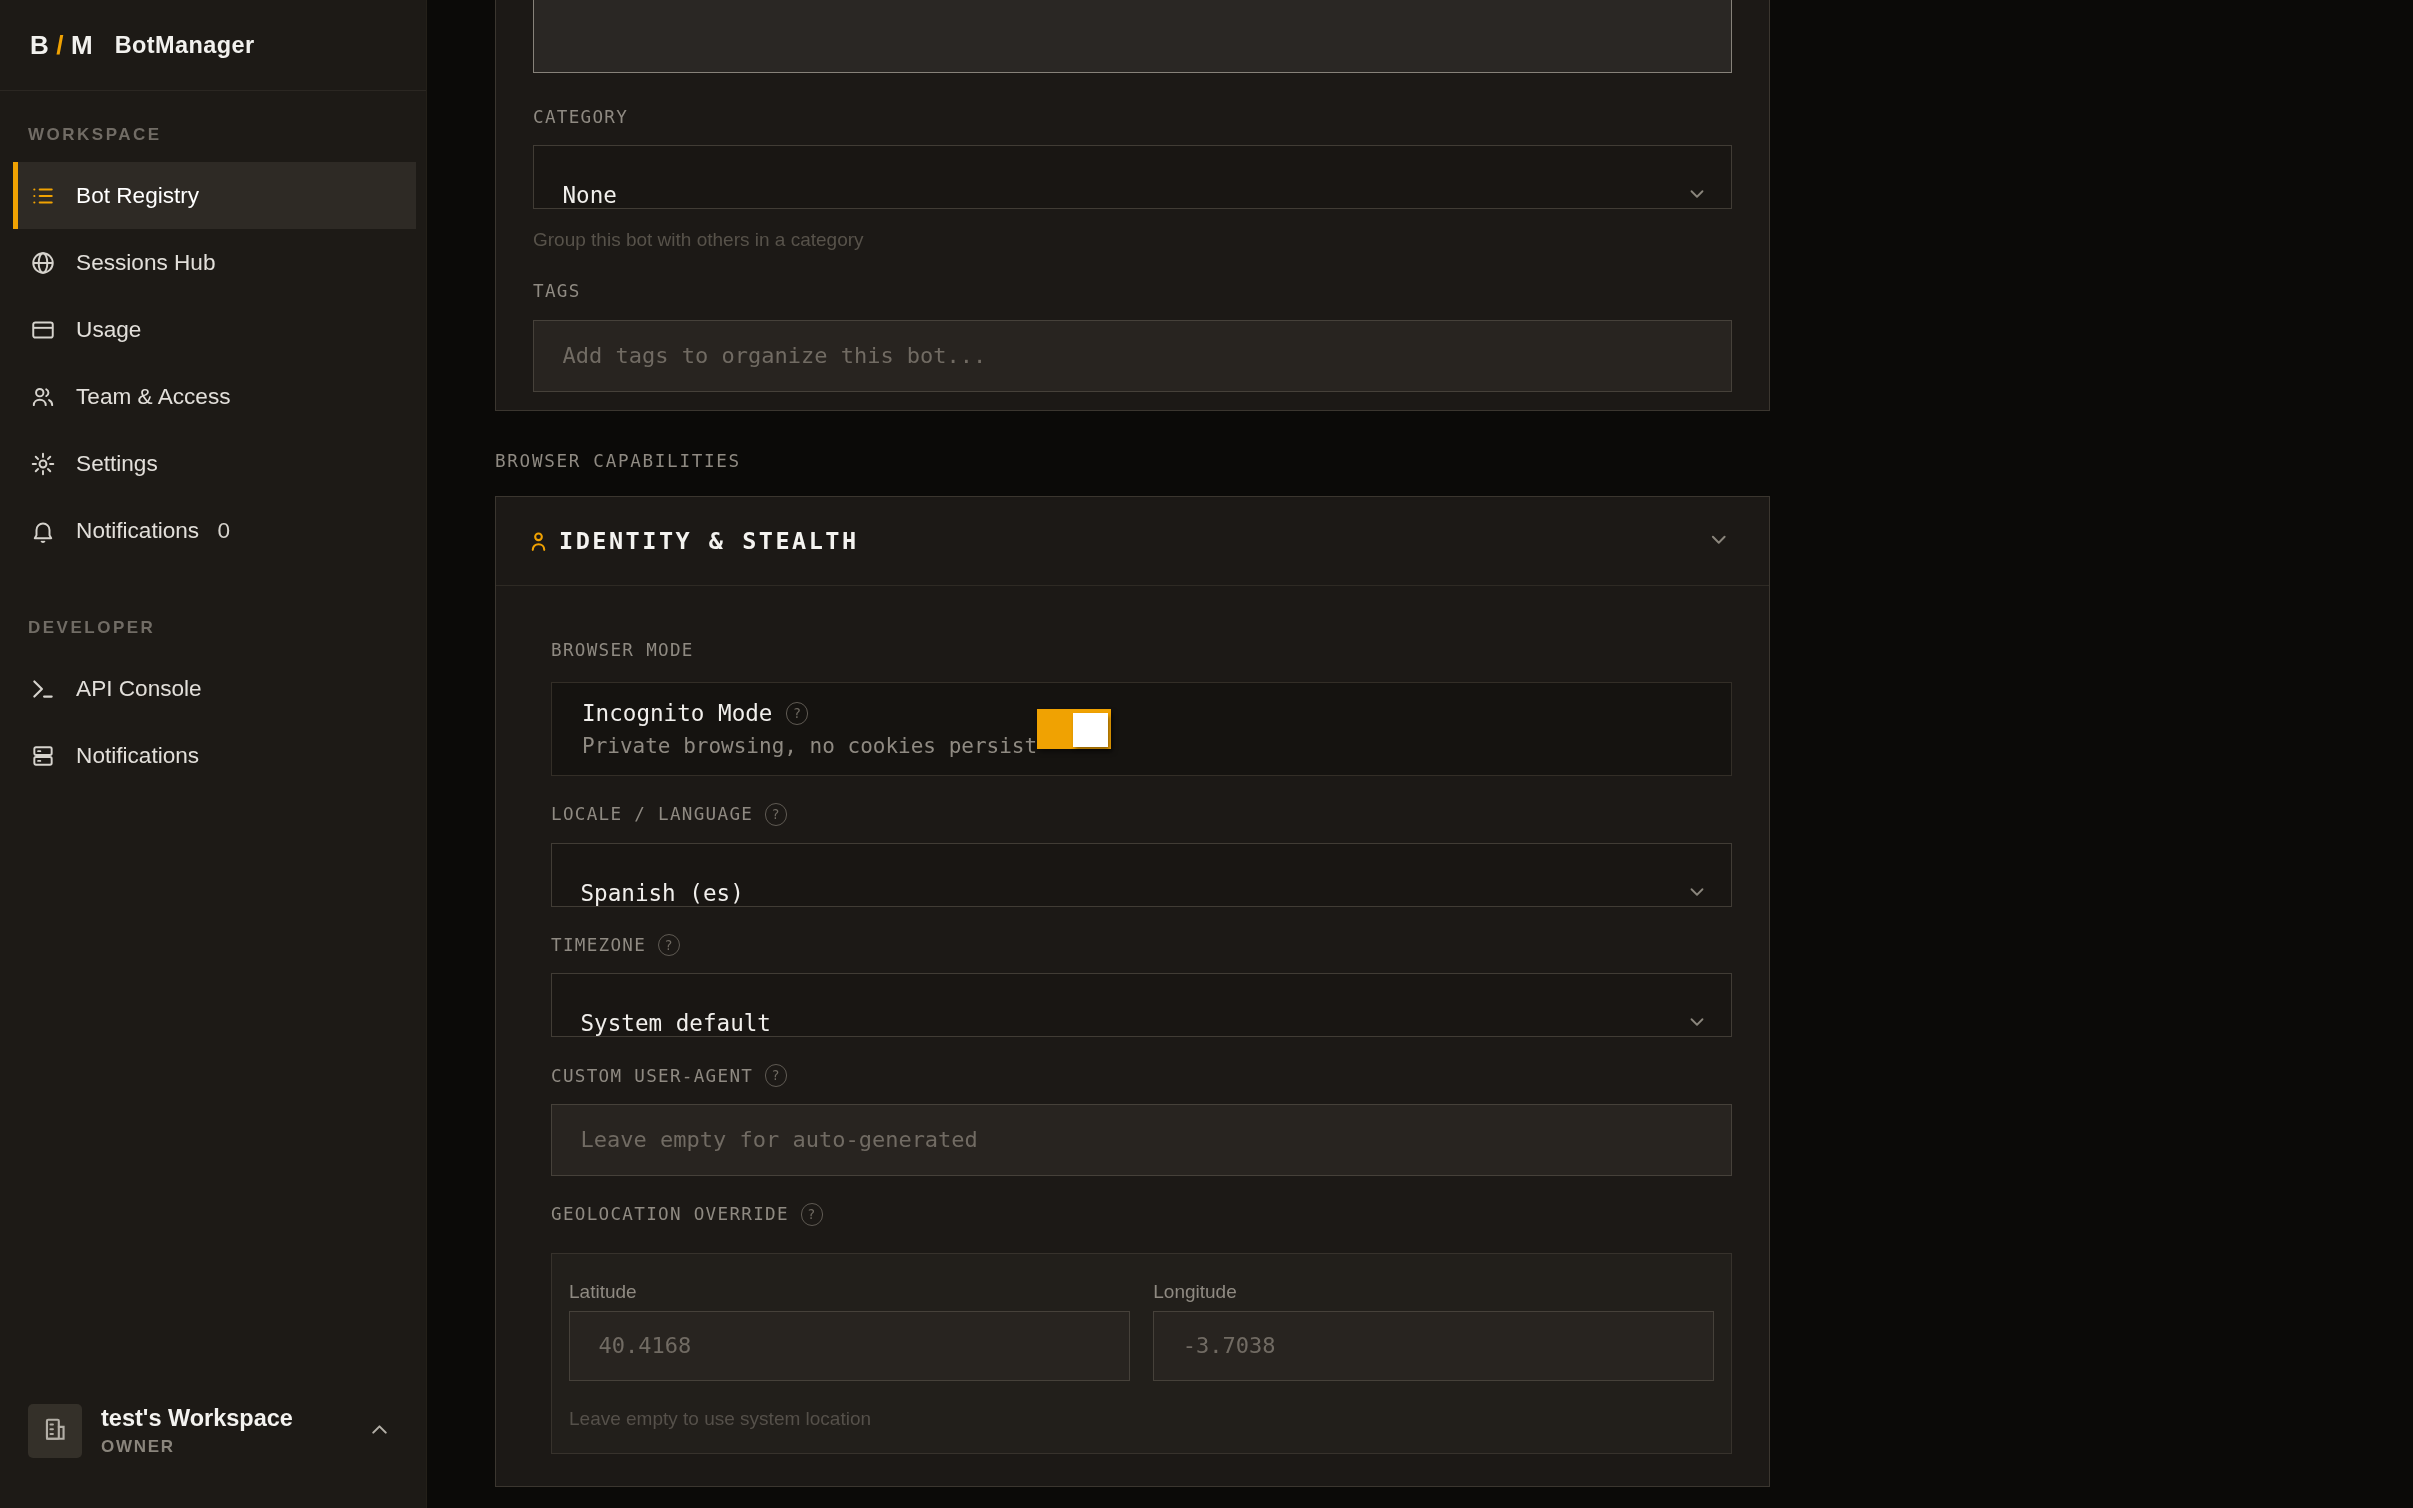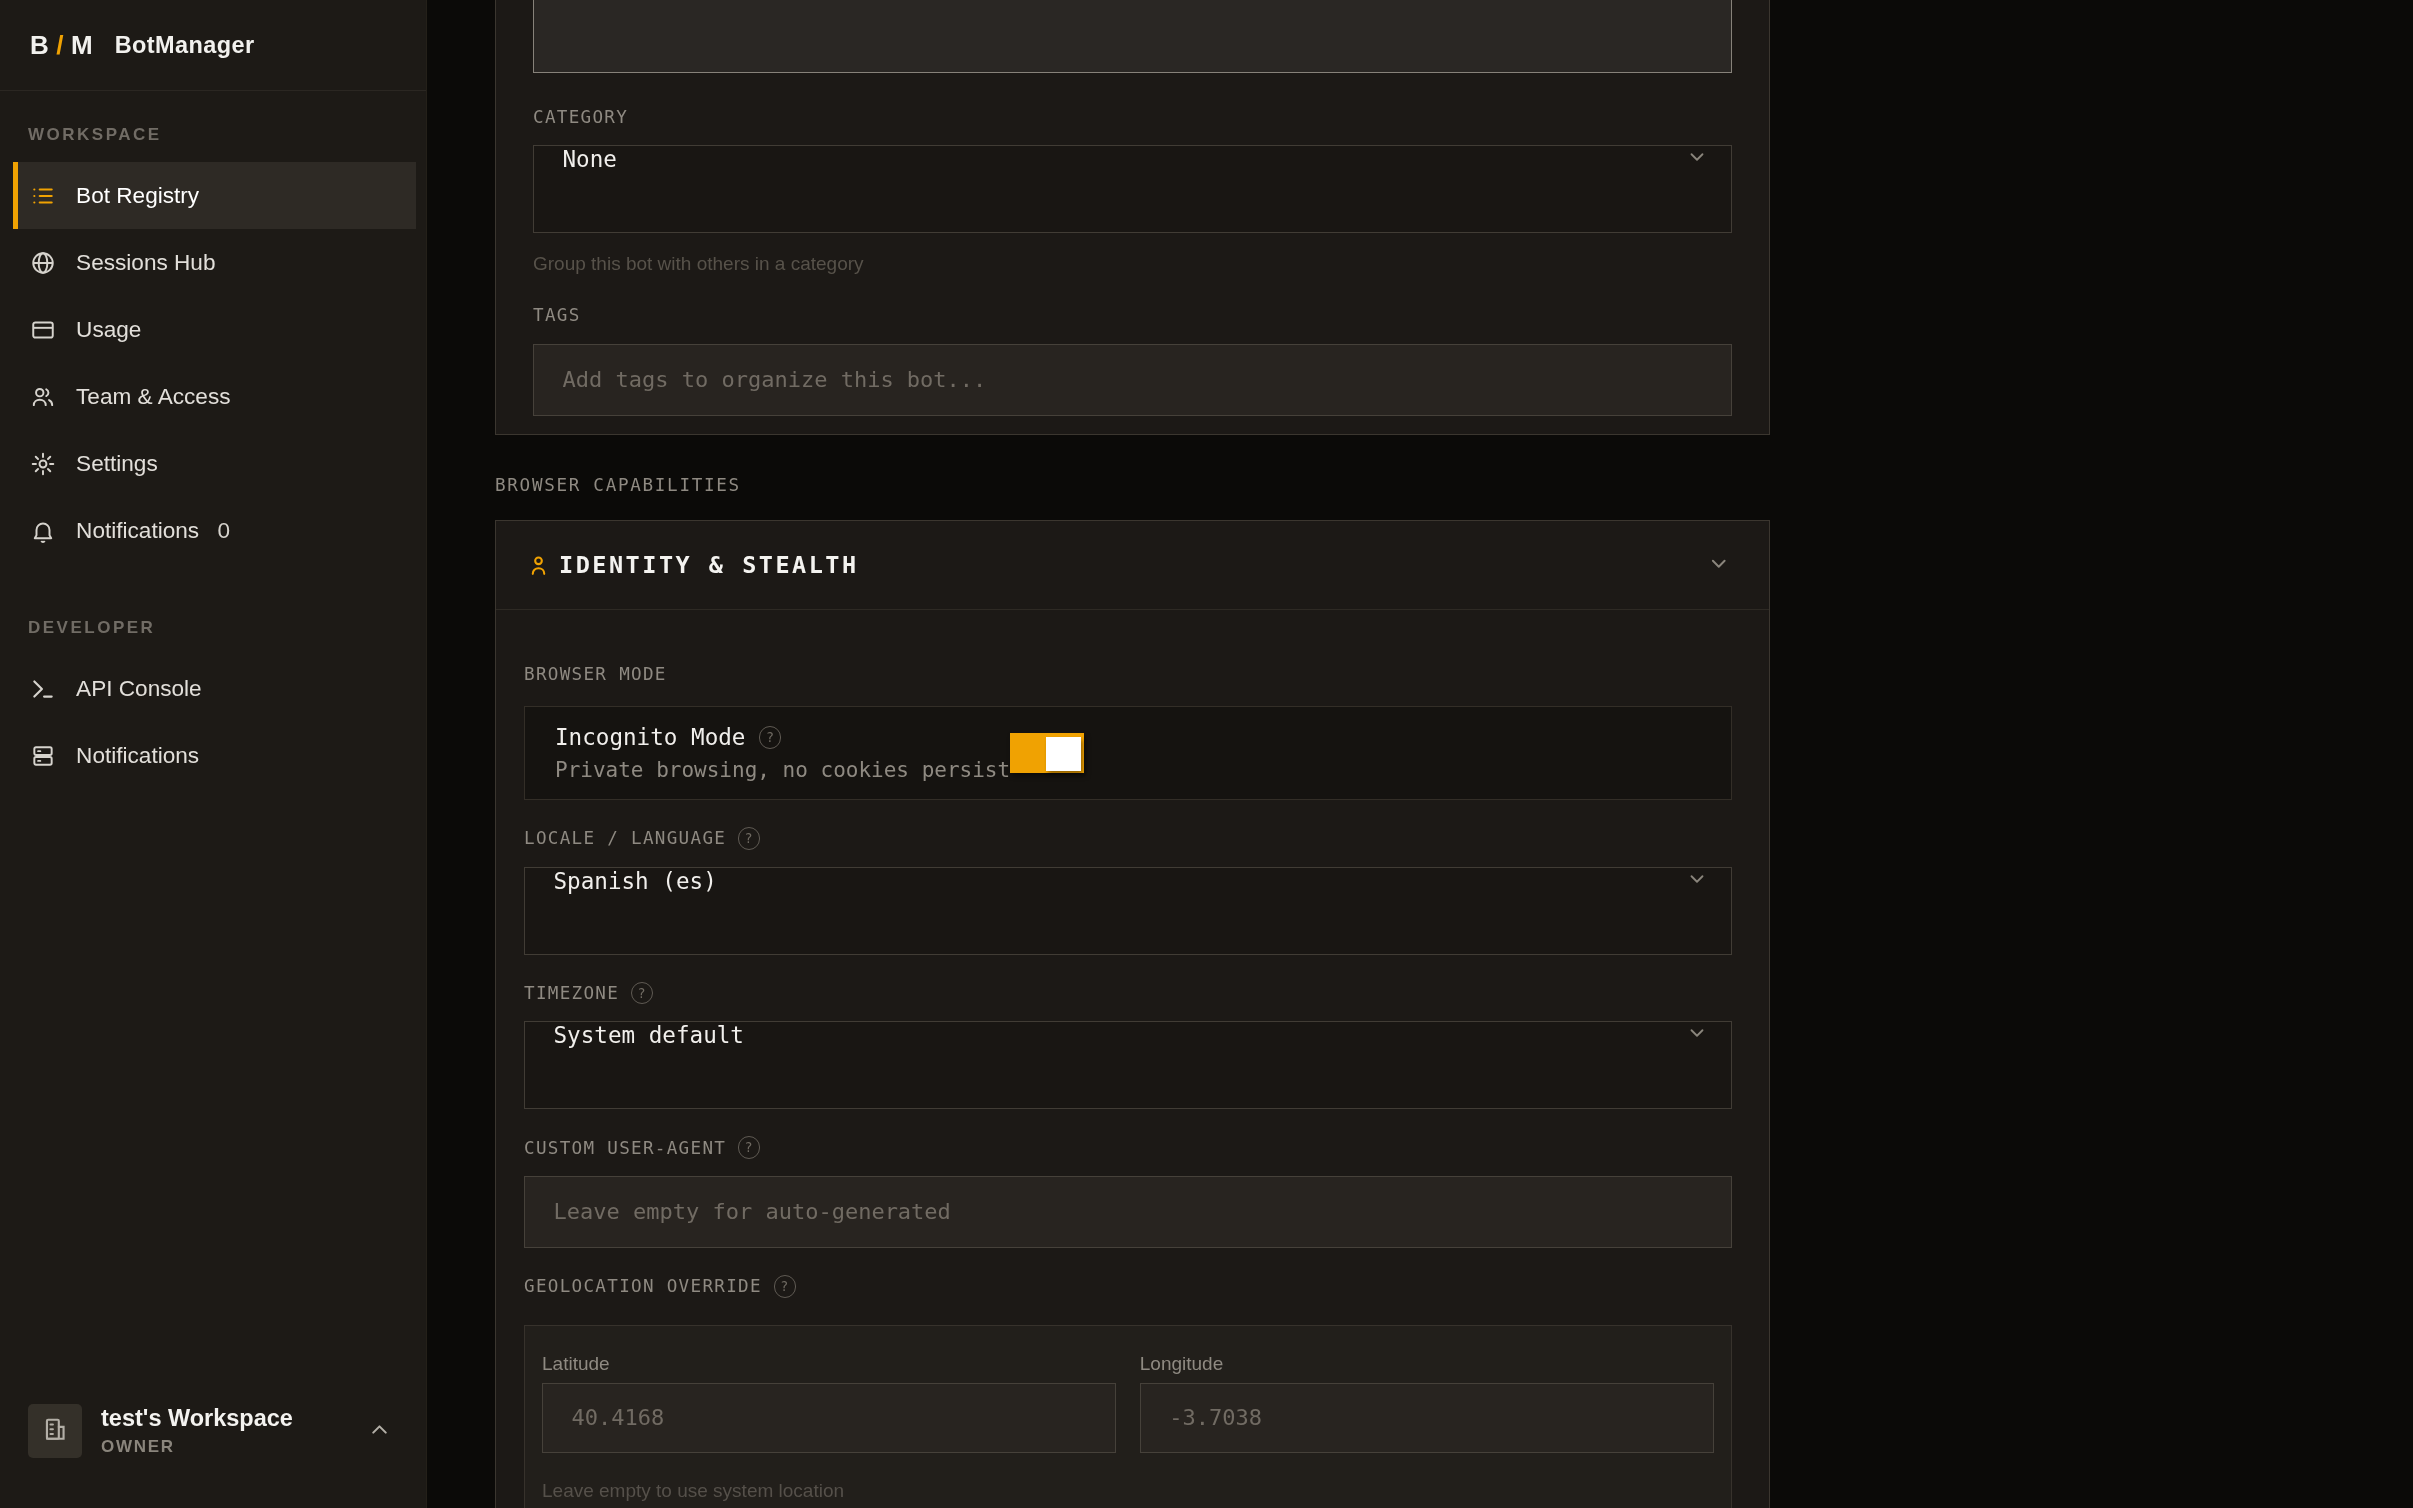--- a/index.html
+++ b/index.html
@@ -51,22 +51,22 @@
   .card-pad { padding:0 37px; }
 
   .field-label { font-family:"DejaVu Sans Mono", monospace; font-size:17.6px;
                  color:#8f8a82; letter-spacing:1.3px; display:flex; align-items:center; gap:11.7px; }
 
   .help-circle { width:22.6px; height:22.6px; border:1.7px solid #5f5a53; border-radius:50%;
                  color:#6f6a62; font-size:13.4px; display:inline-flex; align-items:center;
                  justify-content:center; font-family:"DejaVu Sans Mono", monospace; flex:0 0 auto; }
 
   .select {
-    height:88px; border:1.7px solid #413c35; background:#191613; position:relative;
-    display:flex; align-items:flex-start; padding:0 28.5px; cursor:pointer;
+    height:64px; border:1.7px solid #413c35; background:#191613; position:relative;
+    display:flex; align-items:flex-end; padding:0 28.5px; cursor:pointer;
   }
   .select .value { font-family:"DejaVu Sans Mono", monospace; font-size:22.6px; color:#f1efec; }
   .select .sel-chev { position:absolute; right:23.5px; color:#8a857c; }
 
   .text-input {
     width:100%; height:72px; border:1.7px solid #46413a; background:#282420;
     padding:0 28.5px; font-family:"DejaVu Sans Mono", monospace; font-size:22px; color:#f1efec;
     outline:none;
   }
   .text-input::placeholder { color:#716b63; }
@@ -87,21 +87,21 @@
 
   
   .card-identity { margin-top:25px; }
   .card-header { height:89px; display:flex; align-items:center; padding:0 39px 0 30px; cursor:pointer;
                  border-bottom:1.7px solid #2e2a24; }
   .card-header .hicon { color:var(--accent); width:25px; height:25px; display:flex; align-items:center; }
   .card-header .htitle { font-family:"DejaVu Sans Mono", monospace; font-weight:bold; font-size:23.5px;
                          color:#f4f3f0; letter-spacing:2.5px; margin-left:8px; flex:1; }
   .card-header .hchev { color:#8a857c; }
 
-  .card-body { padding:54px 37px 32px 28px; }
+  .card-body { padding:54px 37px 32px 55px; }
 
   .incognito-row {
     margin-top:22px; height:94px; background:#151310; border:1.7px solid #332e27;
     display:flex; align-items:center; justify-content:flex-start; padding:0 22px 0 30px;
   }
   .inc-title-row { display:flex; align-items:center; gap:13.4px; }
   .inc-title { font-family:"DejaVu Sans Mono", monospace; font-size:22.6px; color:#f1efec; }
   .inc-sub { font-family:"DejaVu Sans Mono", monospace; font-size:21px; color:#8f8a82; margin-top:7.5px; }
 
   .toggle { width:74px; height:40px; background:var(--accent); position:relative; cursor:pointer;

